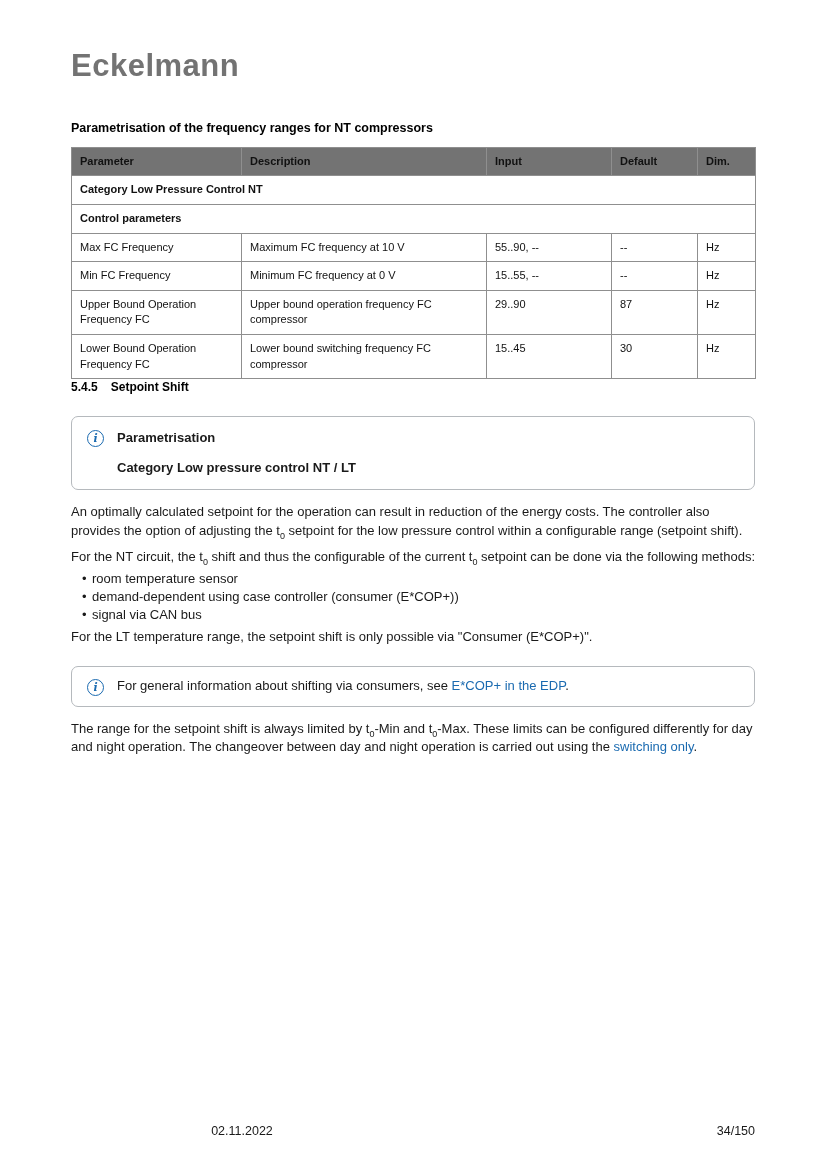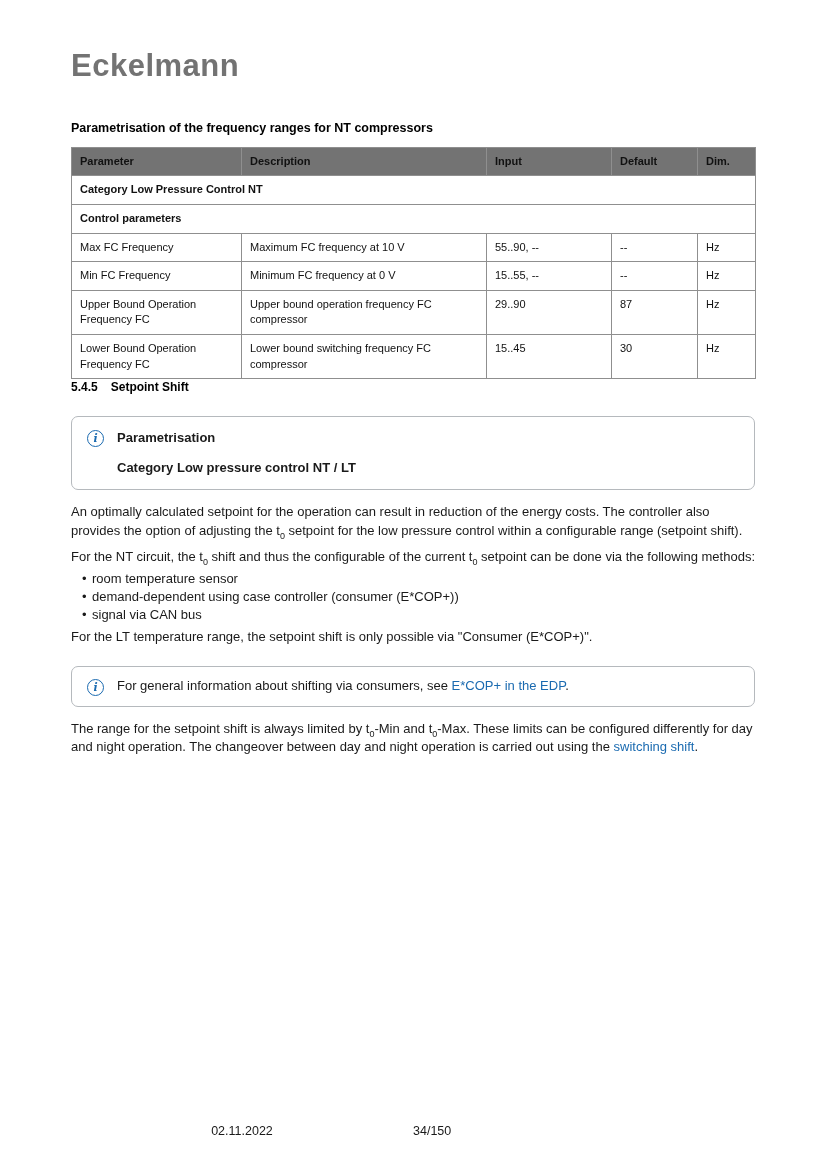--- a/index.html
+++ b/index.html
@@ -65,21 +65,21 @@
   ul.methods li::before { content:"\2022"; position:absolute; left:11px; }
 
   a.doc-link { color:#1a6ab0; text-decoration:none; cursor:pointer; }
 
   .footer {
     position:absolute; left:71px; right:72px; bottom:28px;
     display:flex; font-size:12.5px; color:#1a1a1a;
   }
   .footer > div { flex:1; }
   .footer .f-center { text-align:center; }
-  .footer .f-right { }
+  .footer .f-right { text-align:right; }
 </style>
 </head>
 <body>
 
 <div class="page">
 
   <div class="logo">Eckelmann</div>
 
   <div class="table-heading">Parametrisation of the frequency ranges for NT compressors</div>
 
@@ -160,20 +160,20 @@
     <li>signal via CAN bus</li>
   </ul>
 
   <p>For the LT temperature range, the setpoint shift is only possible via "Consumer (E*COP+)".</p>
 
   <div class="infobox single">
     <span class="info-icon">i</span>
     <div class="infobox-body"><span>For general information about shifting via consumers, see </span><a class="doc-link">E*COP+ in the EDP</a><span>.</span></div>
   </div>
 
-  <p class="body-para"><span>The range for the setpoint shift is always limited by t</span><sub>0</sub><span>-Min and t</span><sub>0</sub><span>-Max. These limits can be configured differently for day and night operation. The changeover between day and night operation is carried out using the </span><a class="doc-link">switching shift</a><span>.</span></p>
+  <p class="body-para"><span>The range for the setpoint shift is always limited by t</span><sub>0</sub><span>-Min and t</span><sub>0</sub><span>-Max. These limits can be configured differently for day and night operation. The changeover between day and night operation is carried out using the </span><a class="doc-link">switching only</a><span>.</span></p>
 
 </div>
 
 <div class="footer">
   <div class="f-center">02.11.2022</div>
   <div class="f-right">34/150</div>
 </div>
 
 </body></html>

